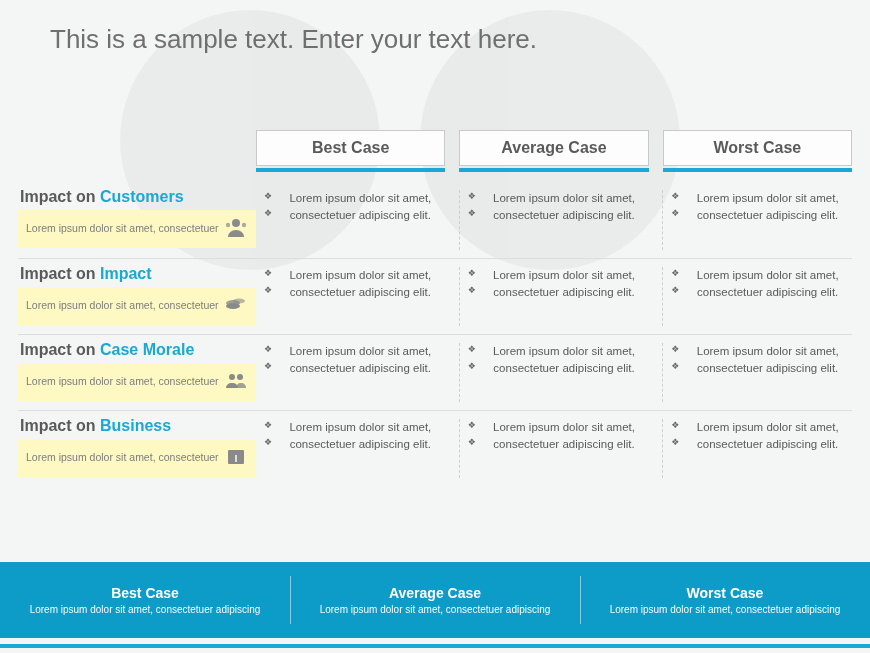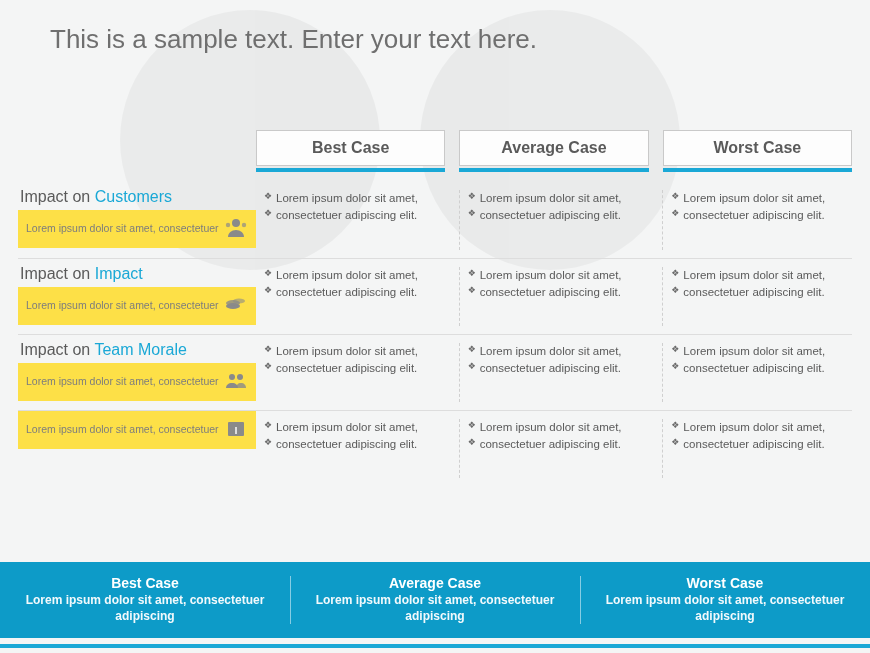--- a/index.html
+++ b/index.html
@@ -68,27 +68,27 @@
   .row:first-child { border-top: none; }
 
   .row-label {
     width: 238px;
     display: flex;
     flex-direction: column;
     justify-content: flex-start;
   }
   .row-title {
     font-size: 16px;
-    font-weight: 400;
+    font-weight: 700;
     color: #5a5a5a;
     padding: 6px 2px 4px 2px;
   }
   .row-title .accent { color: #1aa8d6; }
   .row-sub {
-    background: #fde047;
+    background: #fef9c3;
     color: #7d7d7d;
     font-size: 10.5px;
     line-height: 1.25;
     padding: 6px 8px;
     display: flex;
     align-items: center;
     justify-content: space-between;
     height: 38px;
   }
   .row-sub .icon {
@@ -96,20 +96,21 @@
     flex: 0 0 28px;
     text-align: right;
   }
   .row-sub .icon svg { width: 24px; height: 20px; fill: #8a8a8a; }
 
   .cells {
     flex: 1;
     display: flex;
     gap: 14px;
     padding: 8px 0 8px 8px;
+    text-align: center;
   }
   .cell {
     flex: 1;
     border-left: 1px dashed #cfcfcf;
     padding-left: 8px;
     font-size: 11.5px;
     color: #5a5a5a;
   }
   .cell:first-child { border-left: none; padding-left: 0; }
   .cell ul { list-style: none; }
@@ -141,21 +142,21 @@
     text-align: center;
   }
   .footer .fcell + .fcell::before {
     content: "";
     position: absolute;
     left: 0; top: 14px; bottom: 14px;
     width: 1px;
     background: rgba(255,255,255,0.5);
   }
   .footer .ft { font-weight: 700; font-size: 14px; margin-bottom: 2px; }
-  .footer .fs { font-size: 12px; line-height: 1.3; opacity: 0.95; font-weight: bold; }
+  .footer .fs { font-size: 10px; line-height: 1.3; opacity: 0.95; }
 
   .footer-line {
     position: absolute;
     left: 0; right: 0; top: 644px;
     height: 4px;
     background: #1aa8d6;
   }
 </style>
 </head>
 <body>
@@ -255,21 +256,21 @@
               <li>Lorem ipsum dolor sit amet,</li>
               <li>consectetuer adipiscing elit.</li>
             </ul>
           </div>
       </div>
     </div>
 
     <div class="row">
       <div class="row-label">
         <div class="row-title">
-          <span>Impact on </span><span class="accent">Team Morale</span>
+          <span>Impact on </span><span class="accent">Case Morale</span>
         </div>
         <div class="row-sub">
           <span>Lorem ipsum dolor sit amet, consectetuer</span>
           <span class="icon">
             <svg viewBox="0 0 24 20">
                 <circle cx="8" cy="7" r="3"></circle>
                 <circle cx="16" cy="7" r="3"></circle>
                 <path d="M2 18c0-3 2.5-5 6-5s6 2 6 5H2z"></path>
                 <path d="M12 18c0-3 2-5 5-5s5 2 5 5h-10z" opacity="0.8"></path>
               </svg>
@@ -293,20 +294,23 @@
             <ul>
               <li>Lorem ipsum dolor sit amet,</li>
               <li>consectetuer adipiscing elit.</li>
             </ul>
           </div>
       </div>
     </div>
 
     <div class="row">
       <div class="row-label">
+        <div class="row-title">
+          <span>Impact on </span><span class="accent">Business</span>
+        </div>
         <div class="row-sub">
           <span>Lorem ipsum dolor sit amet, consectetuer</span>
           <span class="icon">
             <svg viewBox="0 0 24 20">
                 <rect x="4" y="4" width="16" height="14" rx="1"></rect>
                 <rect x="11" y="9" width="2" height="7" fill="#dedede"></rect>
               </svg>
           </span>
         </div>
       </div>

